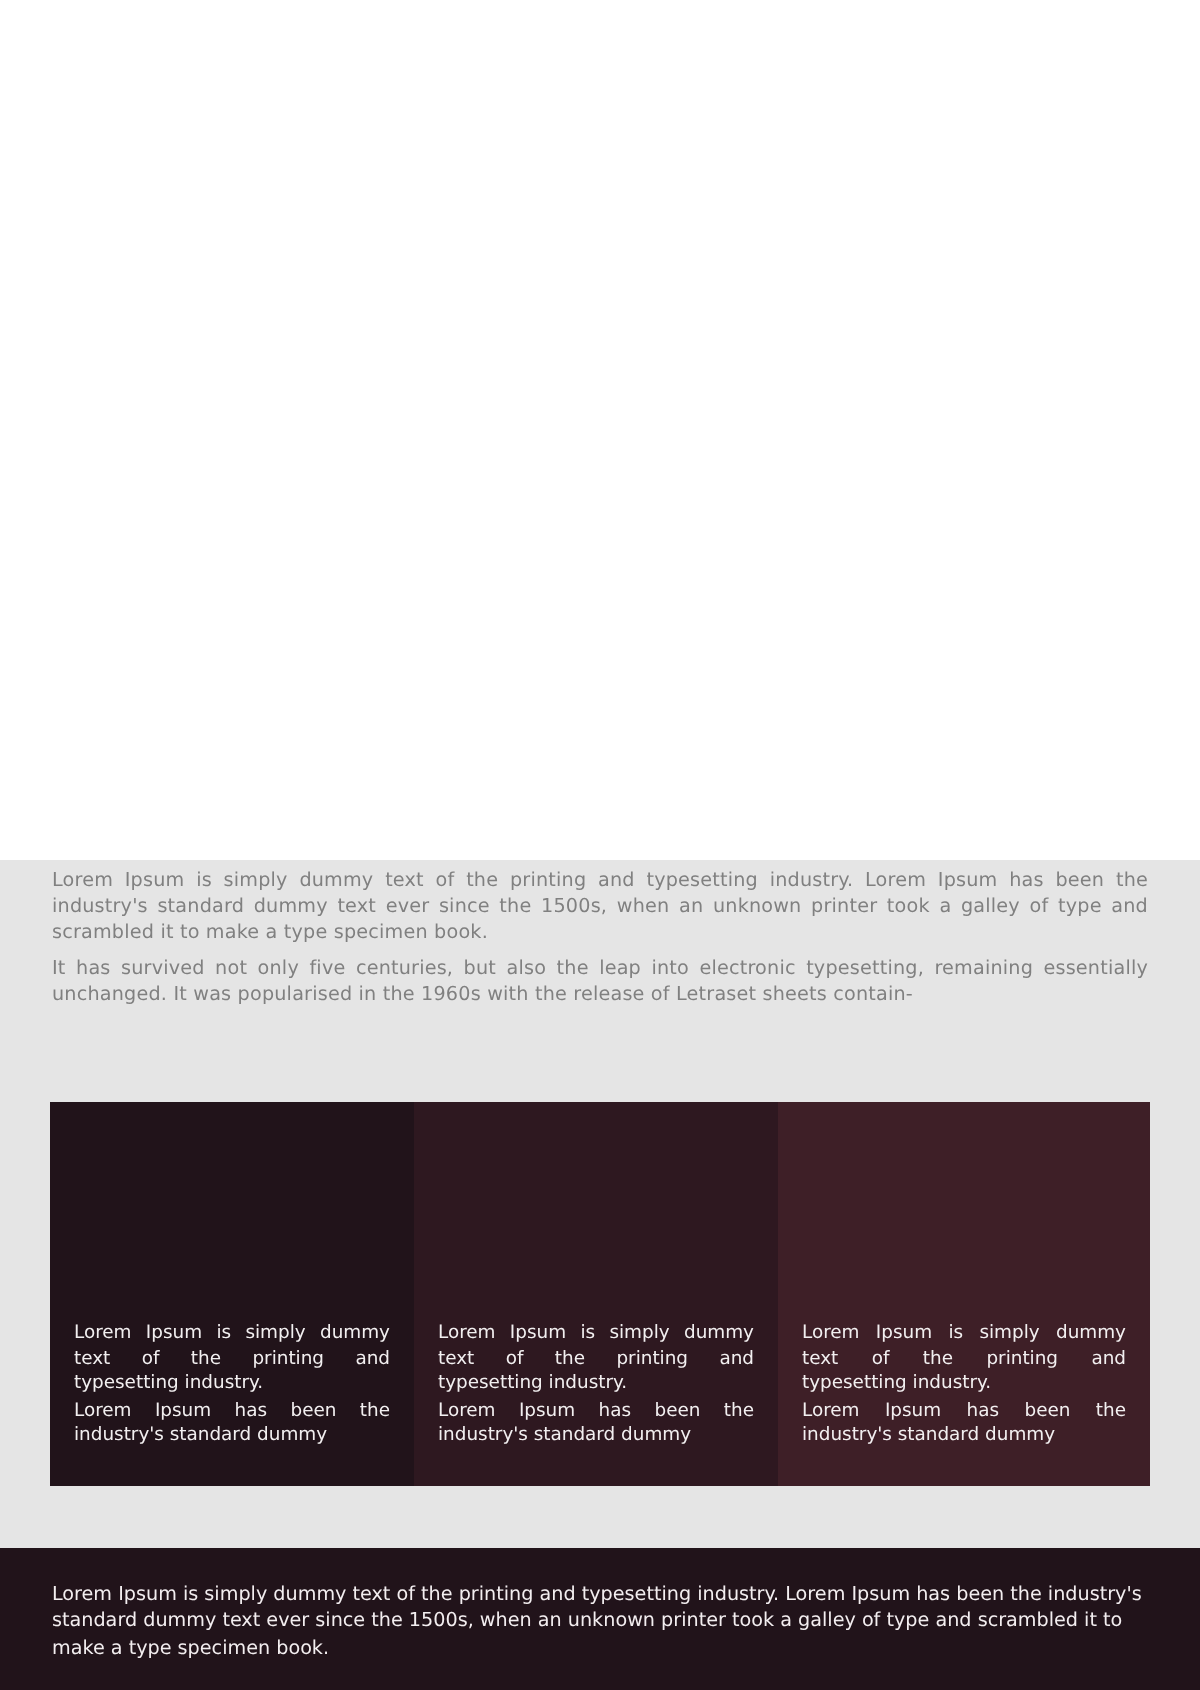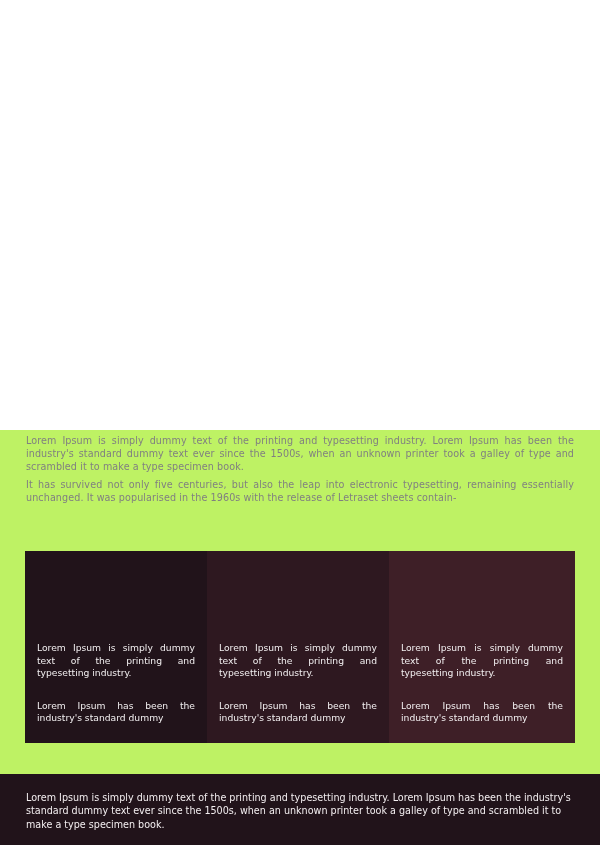--- a/index.html
+++ b/index.html
@@ -78,21 +78,21 @@
 
   .block p {
     margin: 0;
     color: #f2eff0;
     font-size: 9.2px;
     line-height: 12.6px;
     text-align: justify;
     text-justify: inter-word;
   }
   .block p.para-2 {
-    margin-top: 20px;
+    margin-top: 1px;
   }
 
   
   .footer-banner {
     position: absolute;
     left: 0;
     top: 774px;
     width: 600px;
     height: 71px;
     box-sizing: border-box;
@@ -103,21 +103,21 @@
     margin: 0;
     color: #f3eef0;
     font-size: 9.6px;
     line-height: 13.4px;
     text-align: left;
   }
 </style>
 </head>
 <body>
 
-<div class="page" style="background: #bef264;">
+<div class="page" style="background: #e5e5e5;">
 
   <div class="blank-area" style="background: rgb(255, 255, 255);"></div>
 
   <div class="intro">
     <p class="first" style="color: rgb(128, 128, 128);">Lorem Ipsum is simply dummy text of the printing and typesetting industry. Lorem Ipsum has been the industry's standard dummy text ever since the 1500s, when an unknown printer took a galley of type and scrambled it to make a type specimen book.</p>
     <p class="second" style="color: rgb(128, 128, 128);">It has survived not only five centuries, but also the leap into electronic typesetting, remaining essentially unchanged. It was popularised in the 1960s with the release of Letraset sheets contain-</p>
   </div>
 
   <div class="blocks">
 

